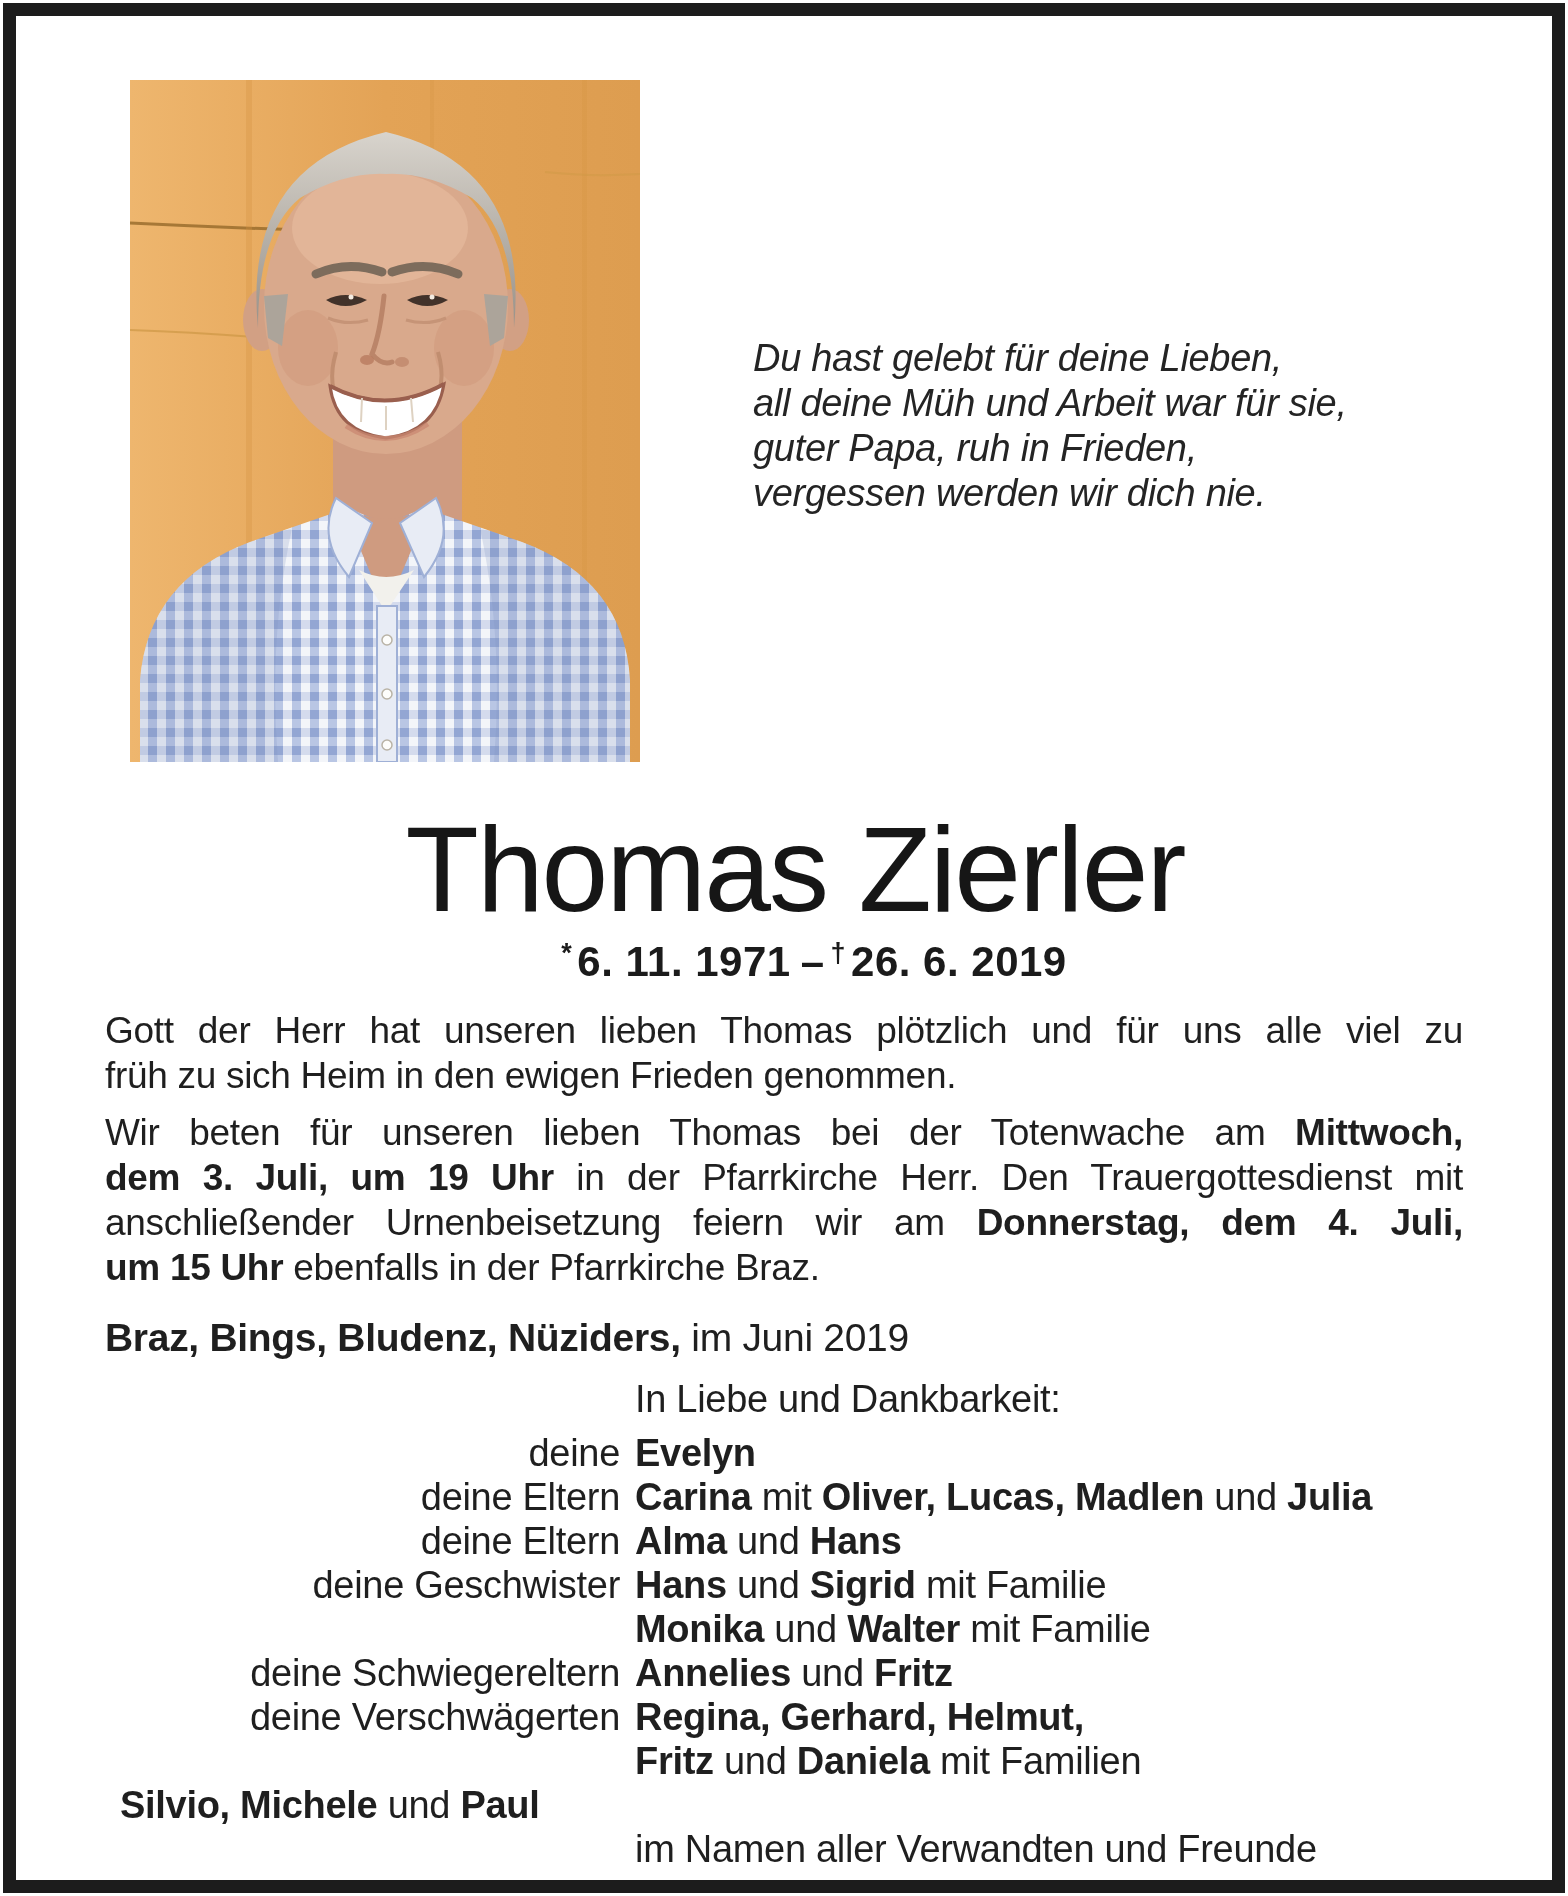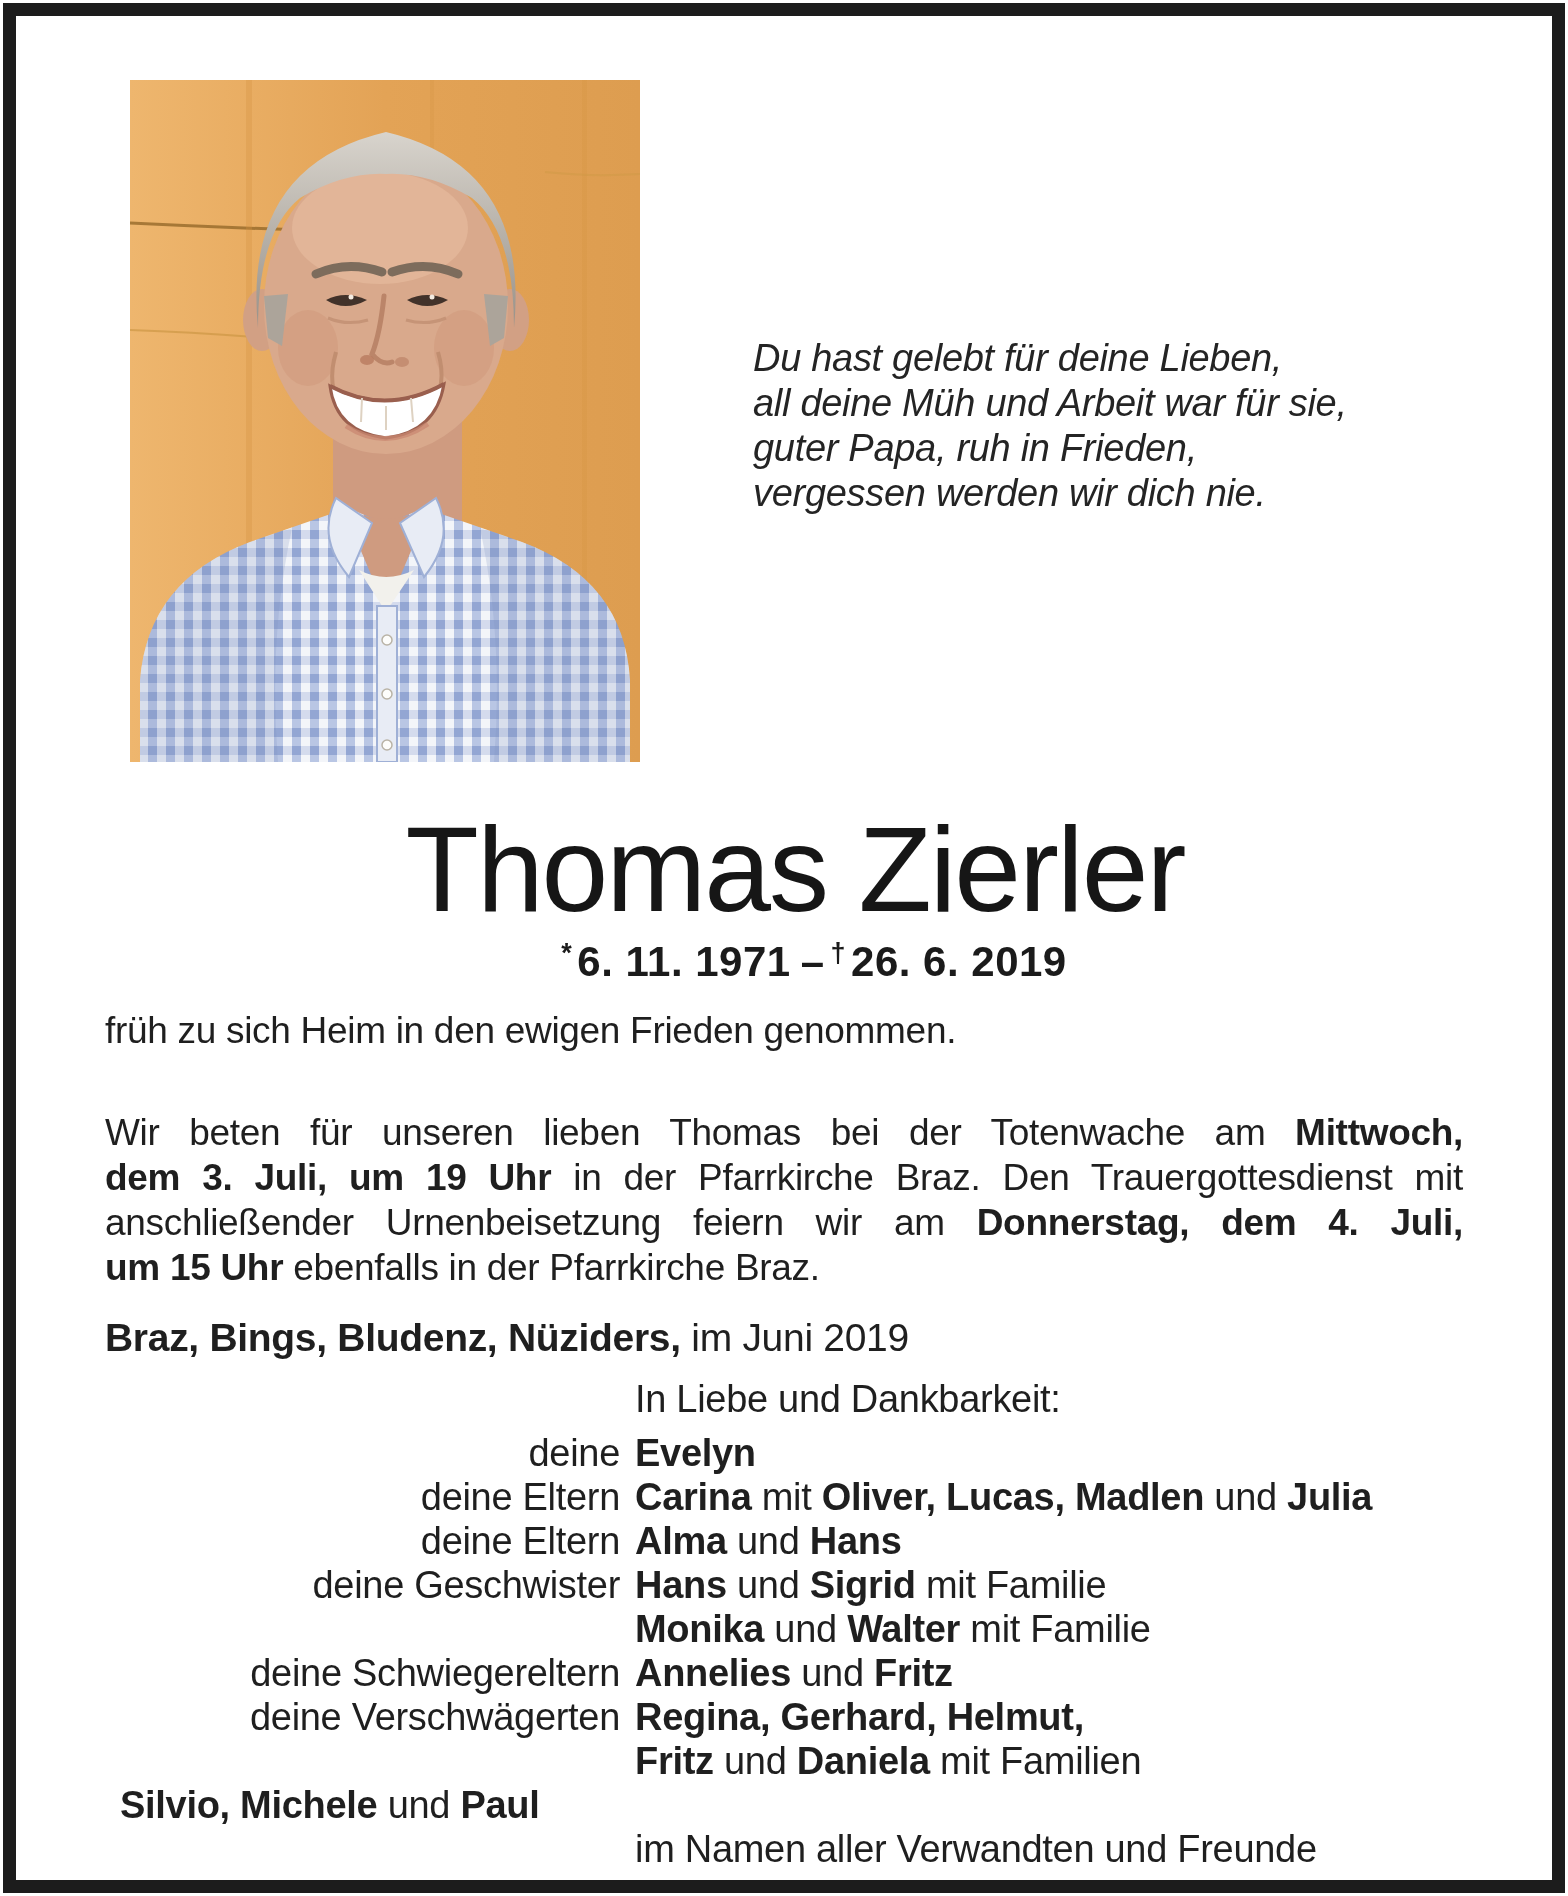--- a/index.html
+++ b/index.html
@@ -156,26 +156,27 @@
     <div class="poem-line">vergessen werden wir dich nie.</div>
   </div>
 
   <h1 class="name">Thomas Zierler</h1>
 
   <div class="dates">
     <span class="sym">*</span><span>6. 11. 1971</span><span class="dash">–</span><span class="sym">†</span><span>26. 6. 2019</span>
   </div>
 
   <div class="para para1">
+    <div class="jline">Gott der Herr hat unseren lieben Thomas plötzlich und für uns alle viel zu</div>
     <div class="lline">früh zu sich Heim in den ewigen Frieden genommen.</div>
   </div>
 
   <div class="para para2">
     <div class="jline"><span>Wir beten für unseren lieben Thomas bei der Totenwache am </span><span class="seg-b">Mittwoch,</span></div>
-    <div class="jline"><span class="seg-b">dem 3. Juli, um 19 Uhr</span><span> in der Pfarrkirche Braz. Den Trauergottesdienst mit</span></div>
+    <div class="jline"><span class="seg-b">dem 3. Juli, um 19 Uhr</span><span> in der Pfarrkirche Herr. Den Trauergottesdienst mit</span></div>
     <div class="jline"><span>anschließender Urnenbeisetzung feiern wir am </span><span class="seg-b">Donnerstag, dem 4. Juli,</span></div>
     <div class="lline"><span class="seg-b">um 15 Uhr</span><span> ebenfalls in der Pfarrkirche Braz.</span></div>
   </div>
 
   <div class="places">
     <span class="seg-b">Braz, Bings, Bludenz, Nüziders,</span><span> im Juni 2019</span>
   </div>
 
   <div class="closing">In Liebe und Dankbarkeit:</div>
 

